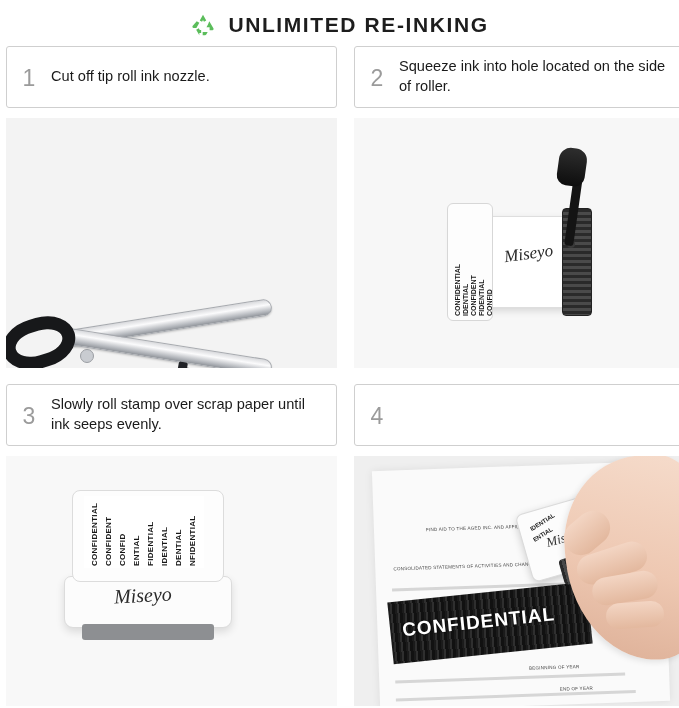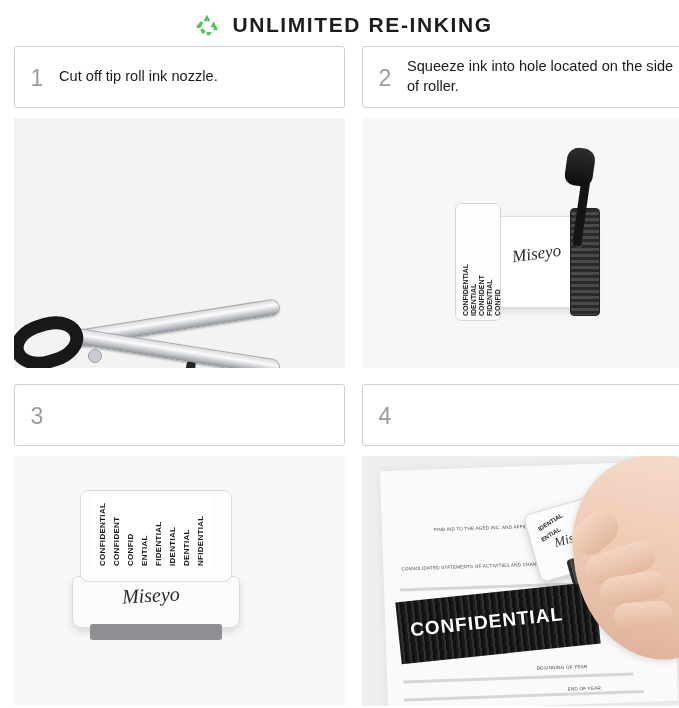--- a/index.html
+++ b/index.html
@@ -8,21 +8,20 @@
     width: 679px; height: 708px;
     background: #ffffff;
     font-family: "Liberation Sans", sans-serif;
     color: #1a1a1a;
     overflow: hidden;
   }
   .page {
     position: relative;
     width: 679px; height: 535px;
     background: #ffffff;
-    padding-left: 8px;
   }
 
   
   .header {
     display: flex;
     align-items: center;
     justify-content: center;
     gap: 12px;
     height: 46px;
     padding-top: 4px;
@@ -376,20 +375,21 @@
         <div class="hole-dot"></div>
         <div class="brand s2-brand">Miseyo</div>
         <div class="bottle-neck"></div>
         <div class="bottle-bulb"></div>
       </div>
     </div>
 
     <div class="cell">
       <div class="caption-box tall">
         <div class="step-num">3</div>
+        <div class="caption-text">Slowly roll stamp over scrap paper until ink seeps evenly.</div>
       </div>
       <div class="photo ph3">
         <div class="s3-base"></div>
         <div class="s3-top"></div>
         <div class="s3-window">
           <span class="s3-col" style="left:6px;  top:70px;">CONFIDENTIAL</span>
           <span class="s3-col" style="left:20px; top:70px;">CONFIDENT</span>
           <span class="s3-col" style="left:34px; top:70px;">CONFID</span>
           <span class="s3-col" style="left:48px; top:70px;">ENTIAL</span>
           <span class="s3-col" style="left:62px; top:70px;">FIDENTIAL</span>

